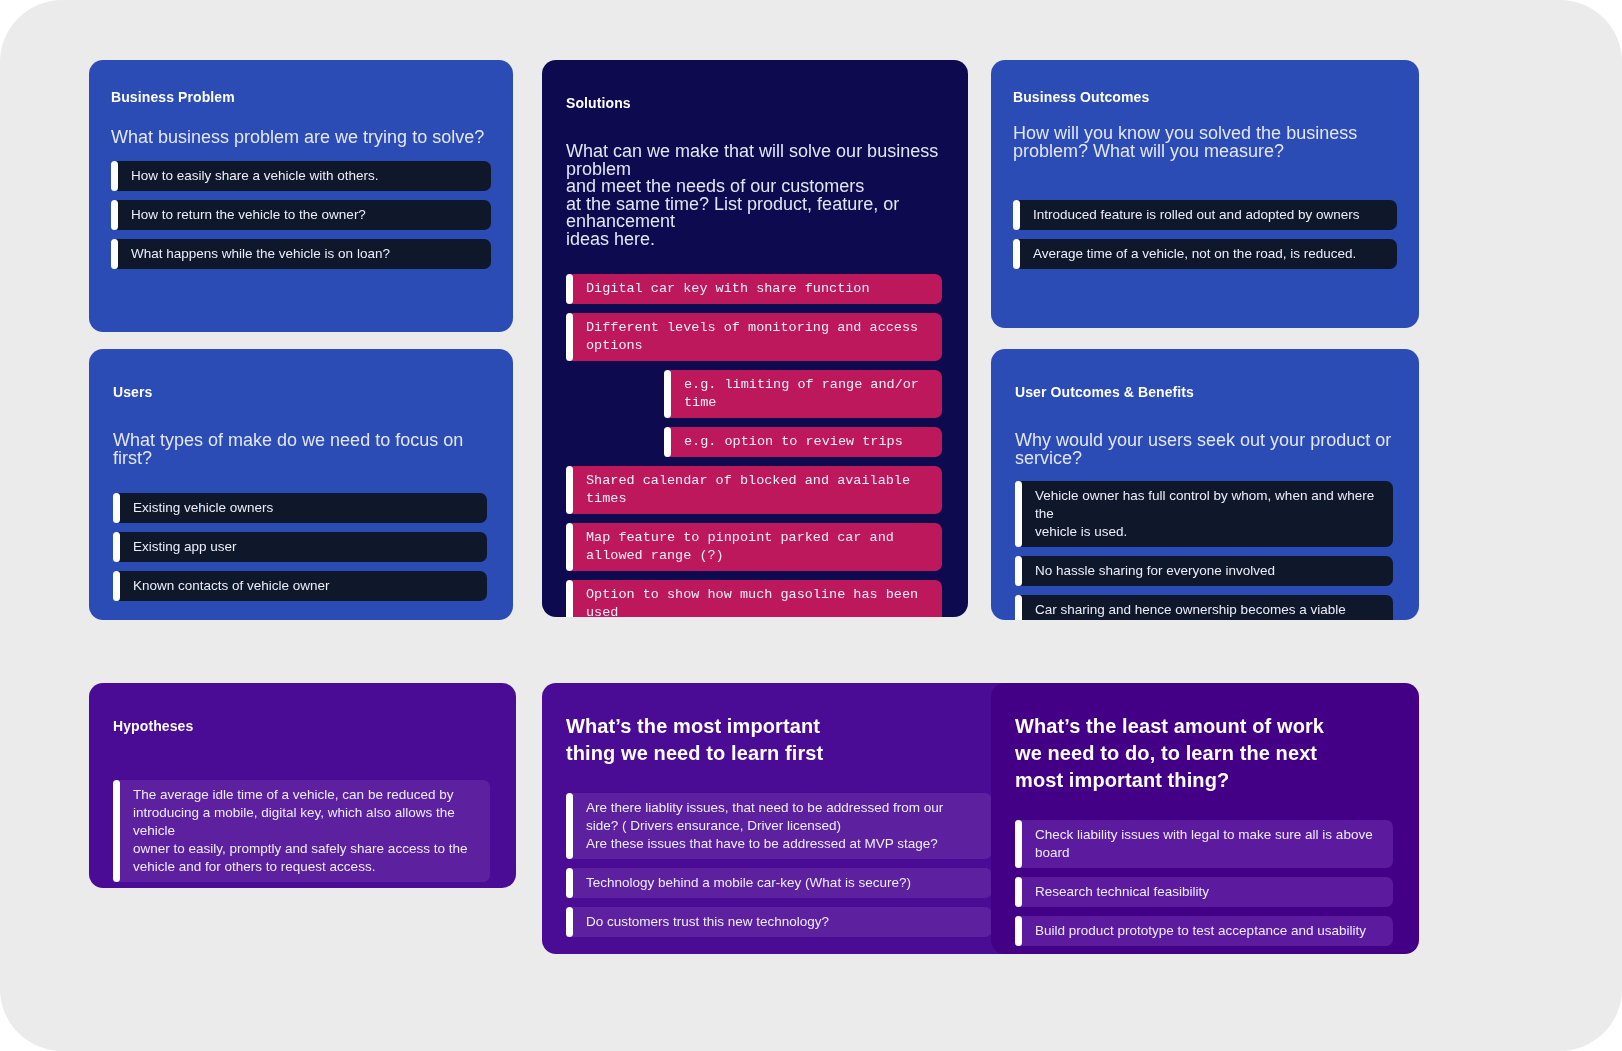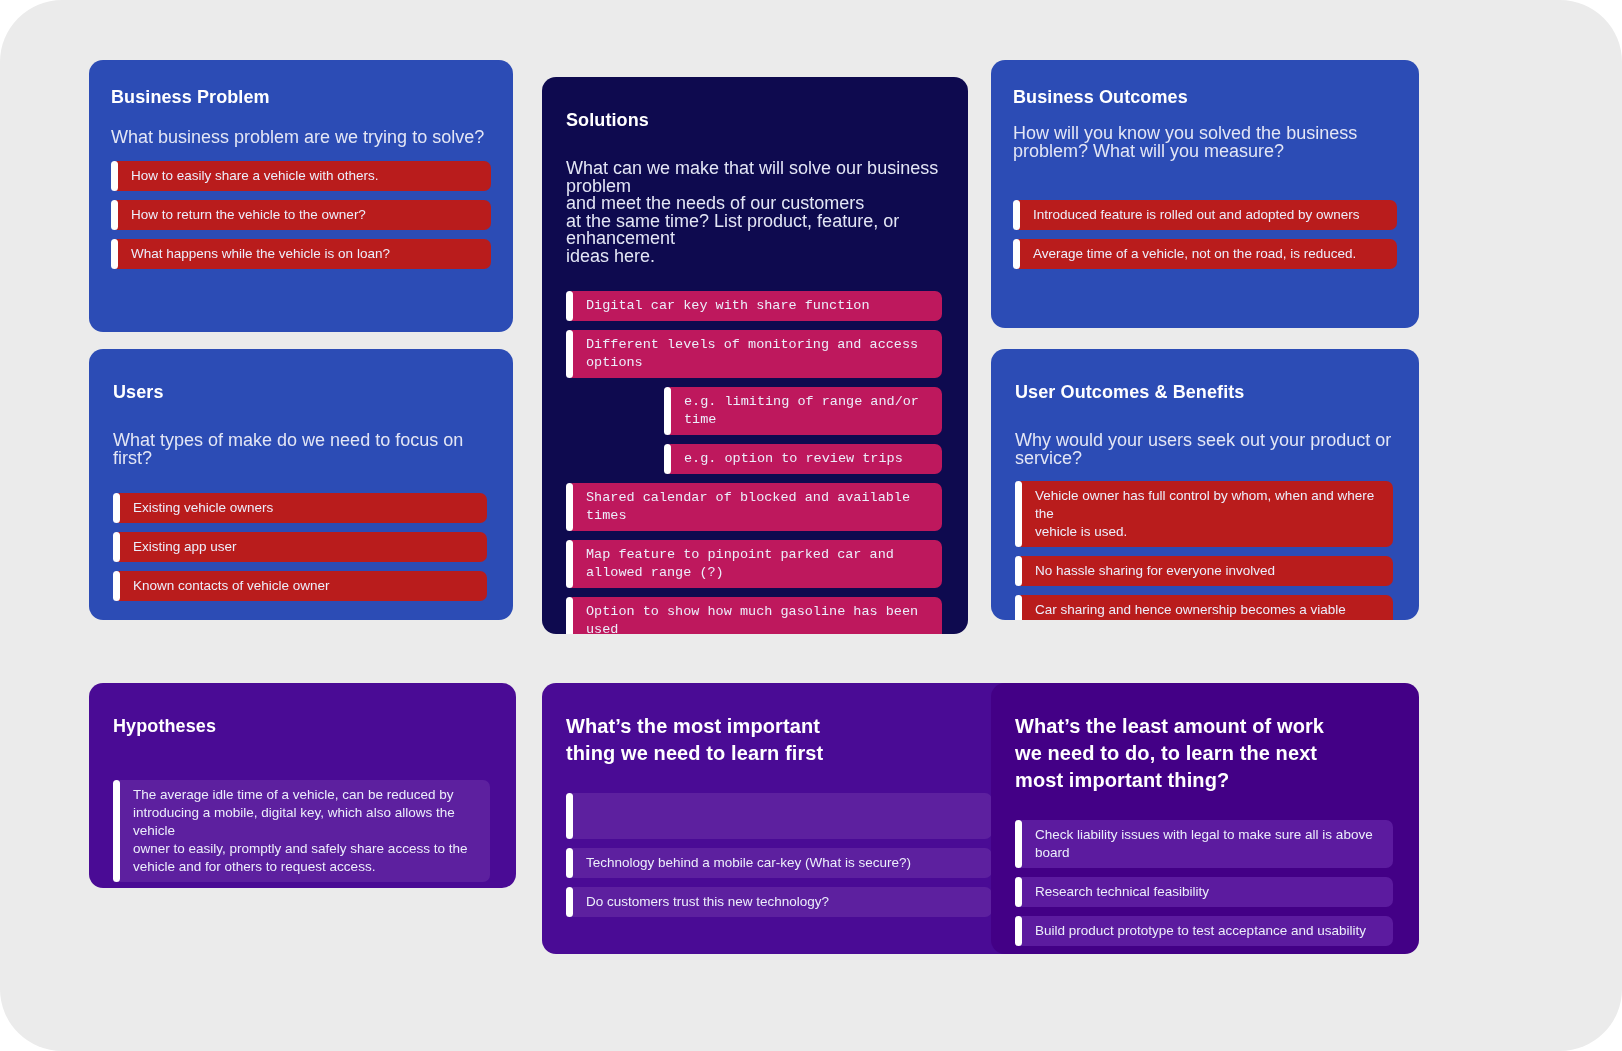--- a/index.html
+++ b/index.html
@@ -32,21 +32,21 @@
   .card.blue       { background: #2c4cb5; }
   .card.navy       { background: #0e0a4f; }
   .card.purple     { background: #4a0b95; }
   .card.purple-dk  { background: #430086; }
 
   .card-title {
     color: #ffffff;
     font-weight: bold;
     letter-spacing: 0.1px;
   }
-  .t-lg { font-size: 18px; line-height: 27px; }
+  .t-lg { font-size: 14px; line-height: 27px; }
   .t-md { font-size: 20px; line-height: 27px; }
 
   .card-sub {
     color: #e3e6f5;
     font-size: 18px;
     line-height: 17.5px;
     white-space: pre-line;
   }
 
   .items { display: block; }
@@ -72,32 +72,32 @@
     border-bottom-right-radius: 7px;
     border-top-left-radius: 7px;
     border-bottom-left-radius: 7px;
   }
   .item .txt {
     color: #eceefb;
     font-size: 13.5px;
     line-height: 18px;
     white-space: pre-line;
   }
-  .item.blue-item    { background: #b91c1c; }
+  .item.blue-item    { background: #0f172a; }
   .item.navy-item    { background: #be185d; font-family: Liberation Mono, monospace; }
   .item.purple-item  { background: #5d209f; }
   .item.purple2-item { background: #5c1b9f; }
 
   .item.indent { margin-left: 98px; }
   .item.tall   { min-height: 46px; }
 
   
   #card-business-problem { left: 89px;  top: 60px;  width: 424px; height: 272px; }
   #card-users            { left: 89px;  top: 349px; width: 424px; height: 271px; }
-  #card-solutions        { left: 542px; top: 77px;  width: 426px; height: 557px; }
+  #card-solutions        { left: 542px; top: 60px;  width: 426px; height: 557px; }
   #card-business-outcomes{ left: 991px; top: 60px;  width: 428px; height: 268px; }
   #card-user-outcomes    { left: 991px; top: 349px; width: 428px; height: 271px; }
   #card-hypotheses       { left: 89px;  top: 683px; width: 427px; height: 205px; }
   #card-learn-first      { left: 542px; top: 683px; width: 476px; height: 271px; }
   #card-least-work       { left: 991px; top: 683px; width: 428px; height: 271px; }
 
   .pad { padding: 24px 22px 0 22px; }
   .pad-lg { padding: 30px 26px 0 24px; }
 
   .gap-a { height: 18px; }
@@ -264,20 +264,23 @@
   </div>
 
   <div class="card purple" id="card-learn-first">
     <div class="pad-lg">
       <div class="card-title t-md" style="white-space:pre-line;">What’s the most important
 thing we need to learn first</div>
       <div class="gap-b"></div>
       <div class="items">
         <div class="item purple-item tall">
           <span class="bar"></span>
+          <span class="txt">Are there liablity issues, that need to be addressed from our
+side? ( Drivers ensurance, Driver licensed)
+Are these issues that have to be addressed at MVP stage?</span>
         </div>
         <div class="item purple-item">
           <span class="bar"></span>
           <span class="txt">Technology behind a mobile car-key (What is secure?)</span>
         </div>
         <div class="item purple-item">
           <span class="bar"></span>
           <span class="txt">Do customers trust this new technology?</span>
         </div>
       </div>

